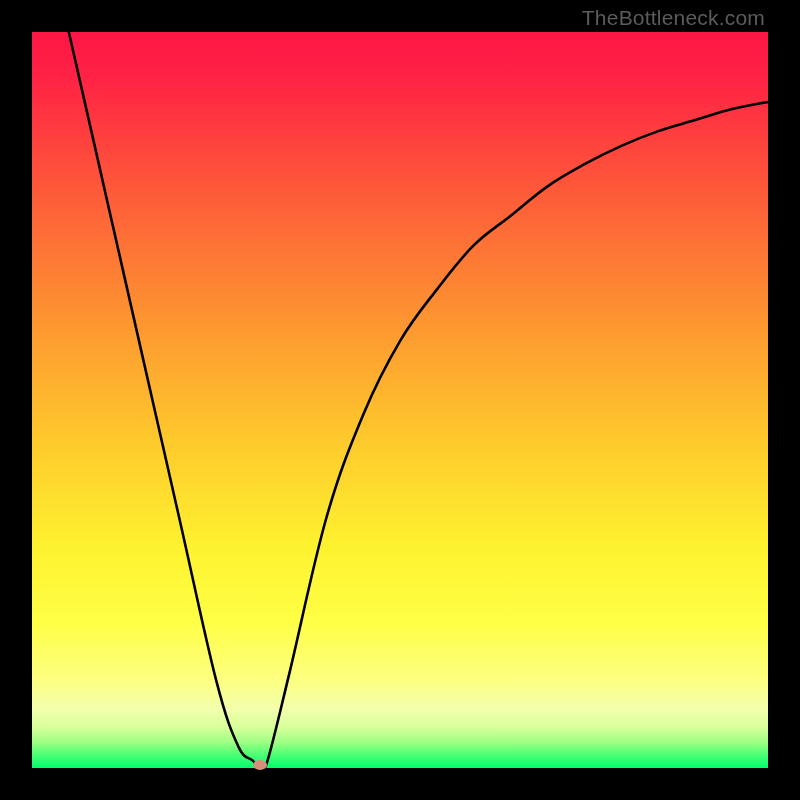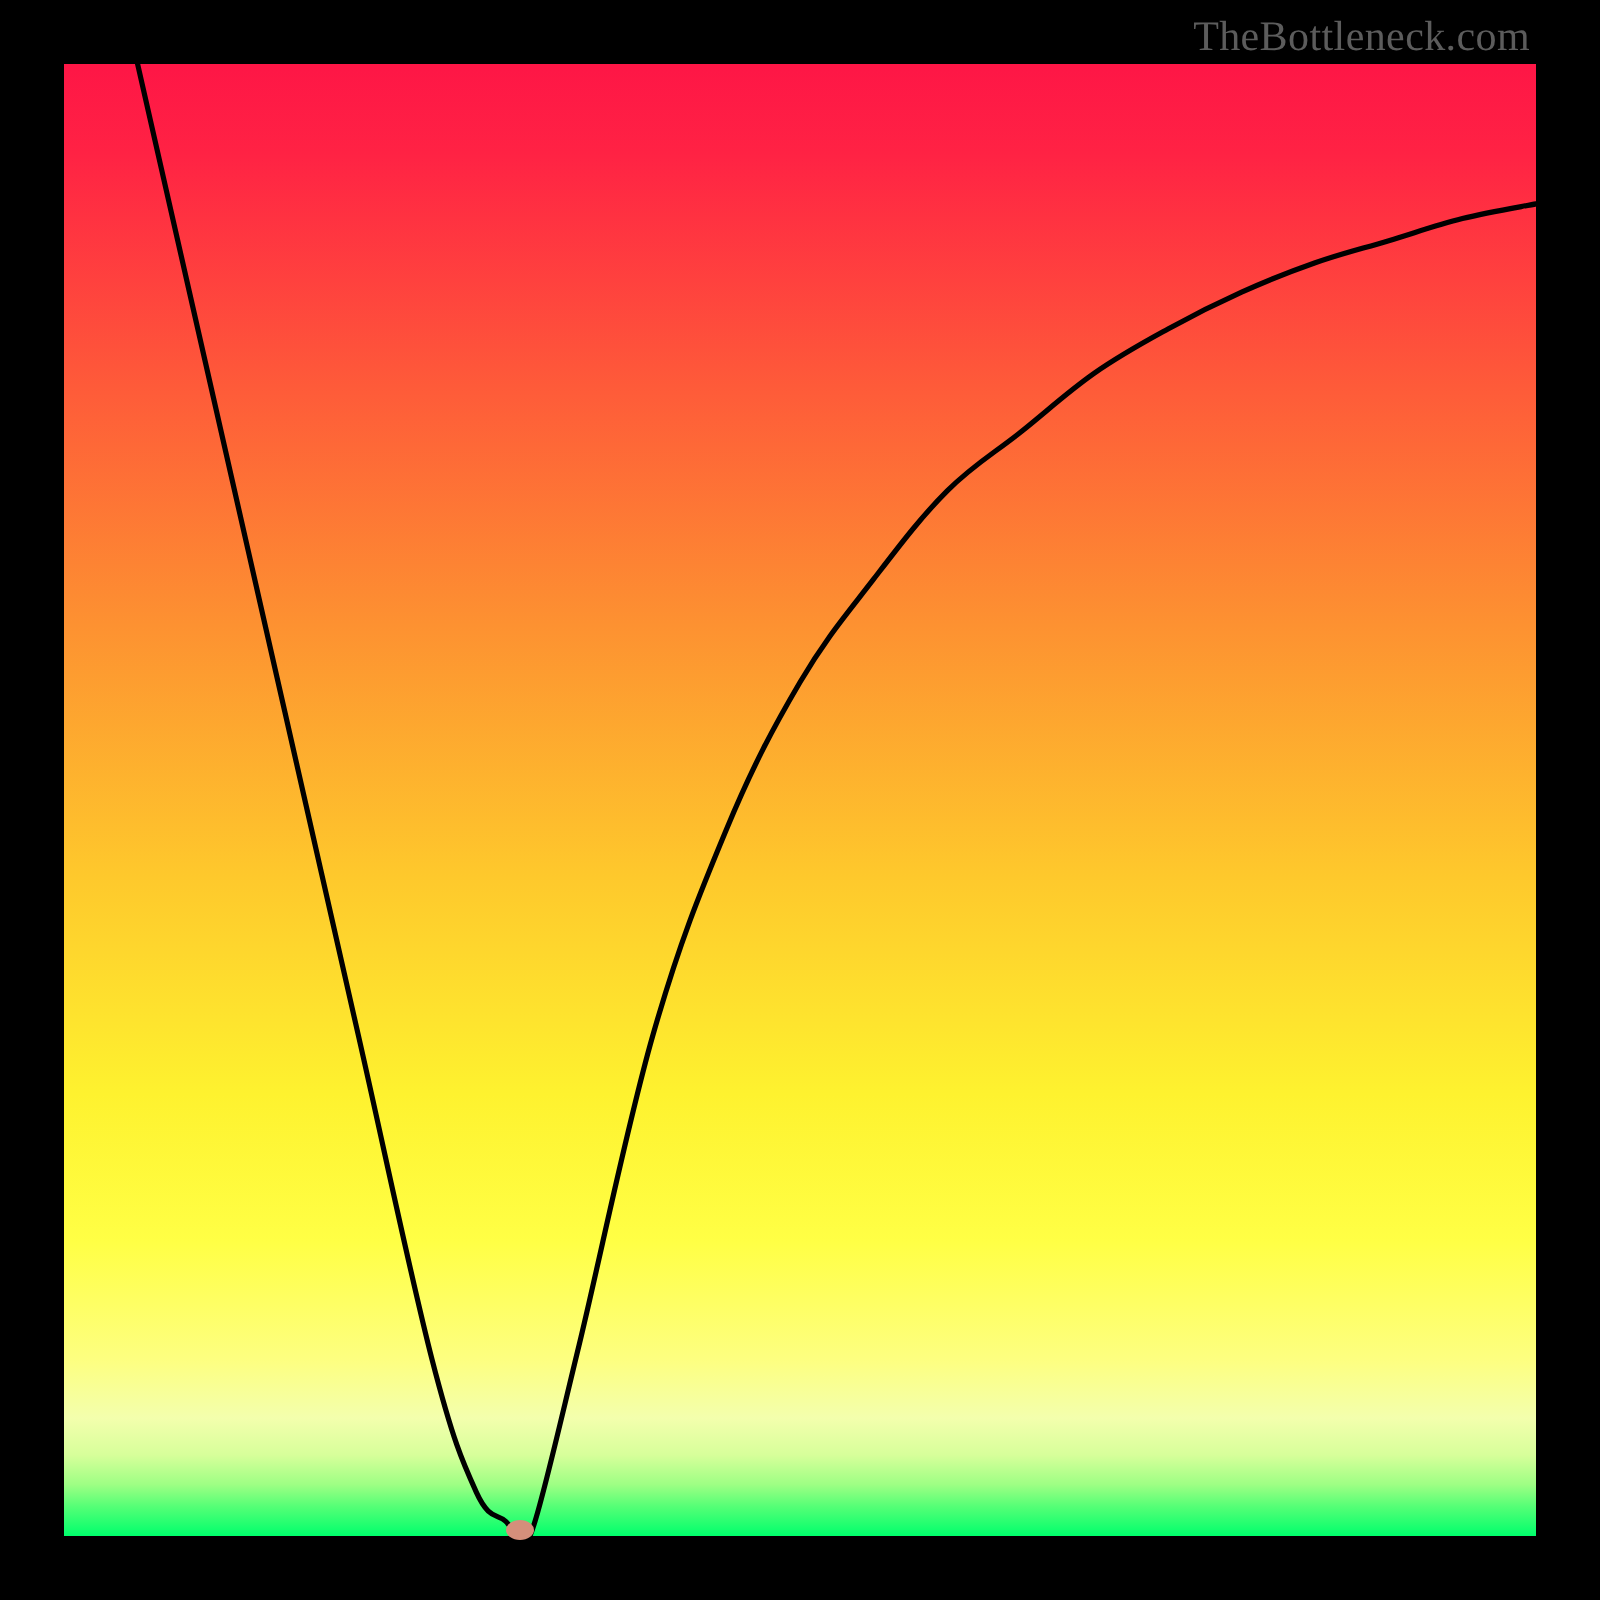--- a/index.html
+++ b/index.html
@@ -27,21 +27,21 @@
     height: 736px;
   }
   .watermark {
     position: absolute;
     right: 35px;
     top: 6px;
     color: #5c5c5c;
     font-size: 21px;
     letter-spacing: 0.2px;
     font-weight: 500;
-    font-family: Liberation Serif, serif;
+    font-family: Liberation Sans, sans-serif;
   }
   .marker {
     position: absolute;
     width: 14px;
     height: 10px;
     border-radius: 50%;
     transform: translate(-50%, -50%);
   }
   svg.curve {
     position: absolute;

